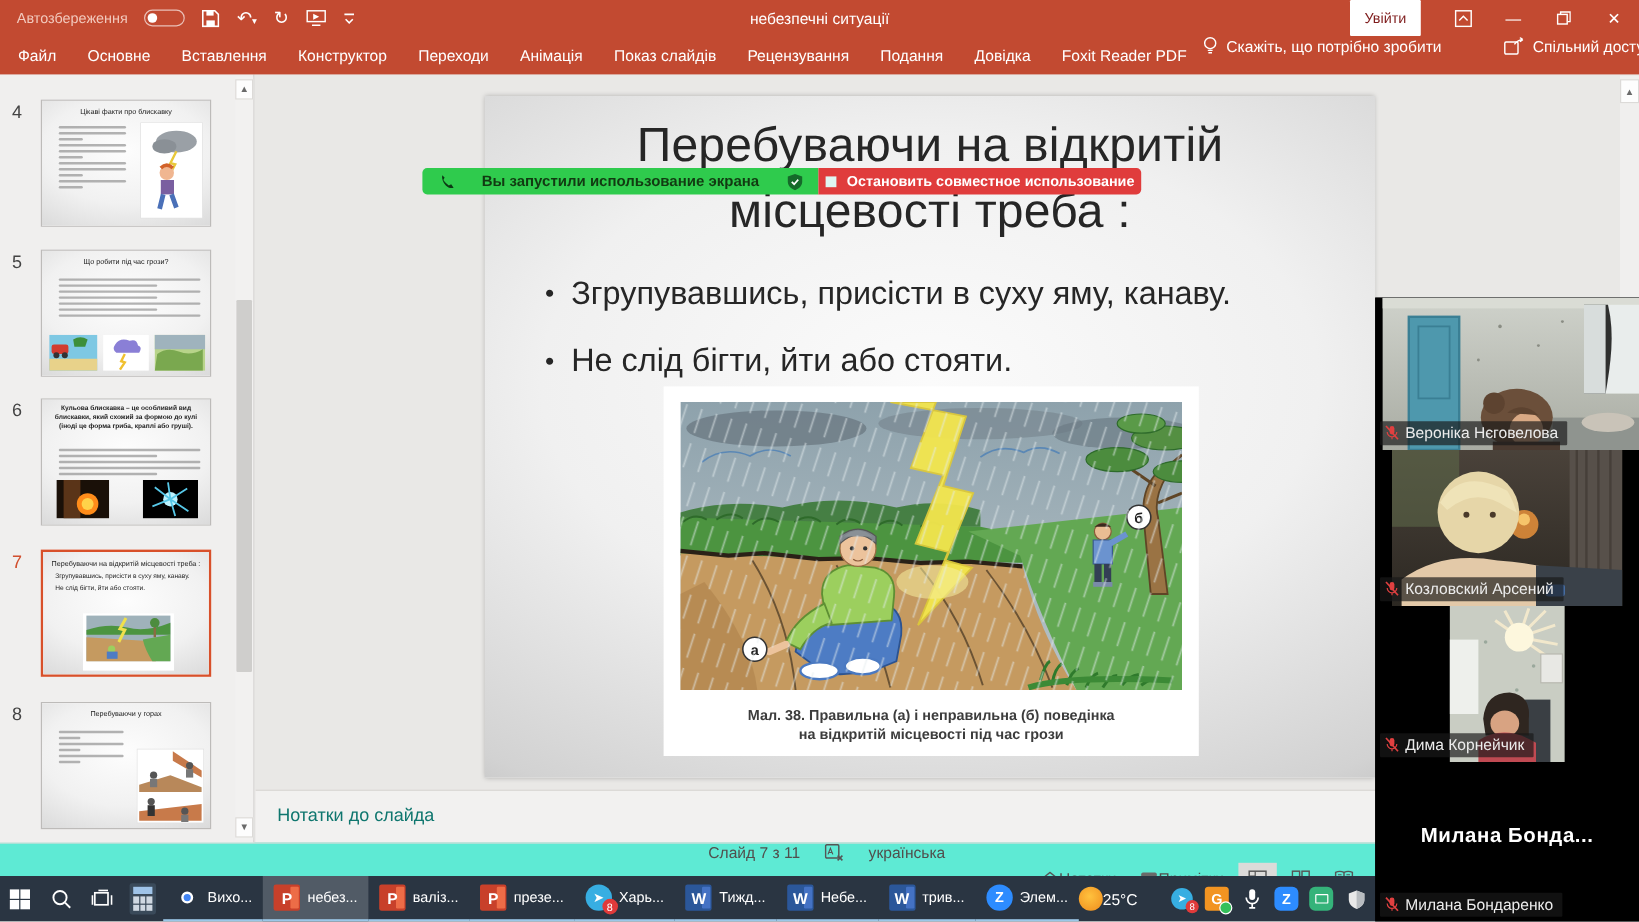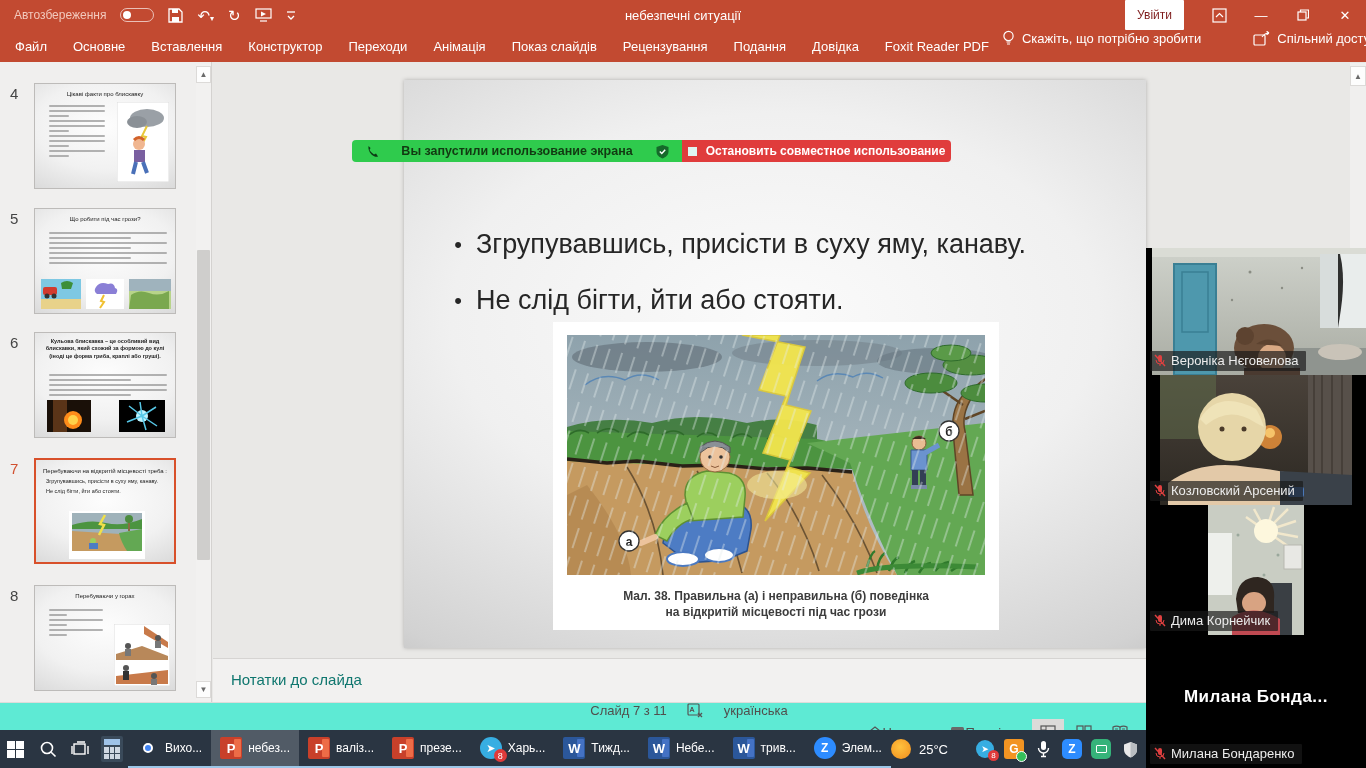--- a/index.html
+++ b/index.html
@@ -74,21 +74,21 @@
   .viewbtn.active { background:#dcdbd9; }
 
   
   #taskbar { left:0; top:730px; width:1366px; height:38px; background:#2a3542; display:flex; align-items:stretch; z-index:6; }
   .tb-ico { width:46px; display:flex; align-items:center; justify-content:center; color:#fff; }
   .tb-app { display:flex; align-items:center; gap:6px; padding:0 9px; border-bottom:2px solid #9cc7e8; color:#fff; font-size:12px; white-space:nowrap; position:relative; }
   .tb-app.active { background:#515b66; }
   .appico { width:22px; height:22px; position:relative; flex:0 0 auto; }
   .badge { position:absolute; right:-5px; bottom:-3px; background:#e03a3a; color:#fff; border-radius:50%; width:13px; height:13px; font-size:9px; display:flex; align-items:center; justify-content:center; }
   .tray { margin-left:auto; display:flex; align-items:center; gap:9px; padding-right:226px; }
-  .weather { display:flex; align-items:center; gap:8px; color:#fff; font-size:13px; margin-right:18px; }
+  .weather { display:flex; align-items:center; color:#fff; font-size:13px; margin-right:18px; }
   .sun { width:20px; height:20px; border-radius:50%; background:radial-gradient(circle at 45% 40%, #ffc23e, #f08c1d); }
   .trayico { width:20px; height:20px; display:flex; align-items:center; justify-content:center; position:relative; }
 
   
   .ico-ppt { background:#c8402a; border-radius:2px; color:#fff; font-weight:700; font-size:13px; display:flex; align-items:center; justify-content:center; width:22px; height:22px; }
   .ico-ppt::after { content:""; position:absolute; right:1px; top:2px; width:7px; height:18px; background:#ed6c47; border-radius:1px; }
   .ico-ppt span { position:relative; z-index:1; }
   .ico-word { background:#2b579a; border-radius:2px; color:#fff; font-weight:700; font-size:13px; display:flex; align-items:center; justify-content:center; width:22px; height:22px; }
   .ico-word::after { content:""; position:absolute; right:1px; top:2px; width:7px; height:18px; background:#4472c4; border-radius:1px; }
   .ico-word span { position:relative; z-index:1; }
@@ -354,20 +354,24 @@
 
   <div class="vscroll" style="left:196px;top:2px;width:15px;height:636px">
     <div class="scroll-btn" style="top:2px">▲</div>
     <div class="scroll-thumb" style="top:186px;height:310px"></div>
     <div class="scroll-btn" style="top:617px">▼</div>
   </div>
 </div>
 
 <div id="canvas" class="abs">
   <div id="slide">
+    <div class="slide-title">
+      <div>Перебуваючи на відкритій</div>
+      <div>місцевості треба :</div>
+    </div>
     <div class="slide-bullets">
       <div class="sbullet">
           <span class="dot">•</span>
           <span>Згрупувавшись, присісти в суху яму, канаву.</span>
         </div>
       <div class="sbullet">
           <span class="dot">•</span>
           <span>Не слід бігти, йти або стояти.</span>
         </div>
     </div>

